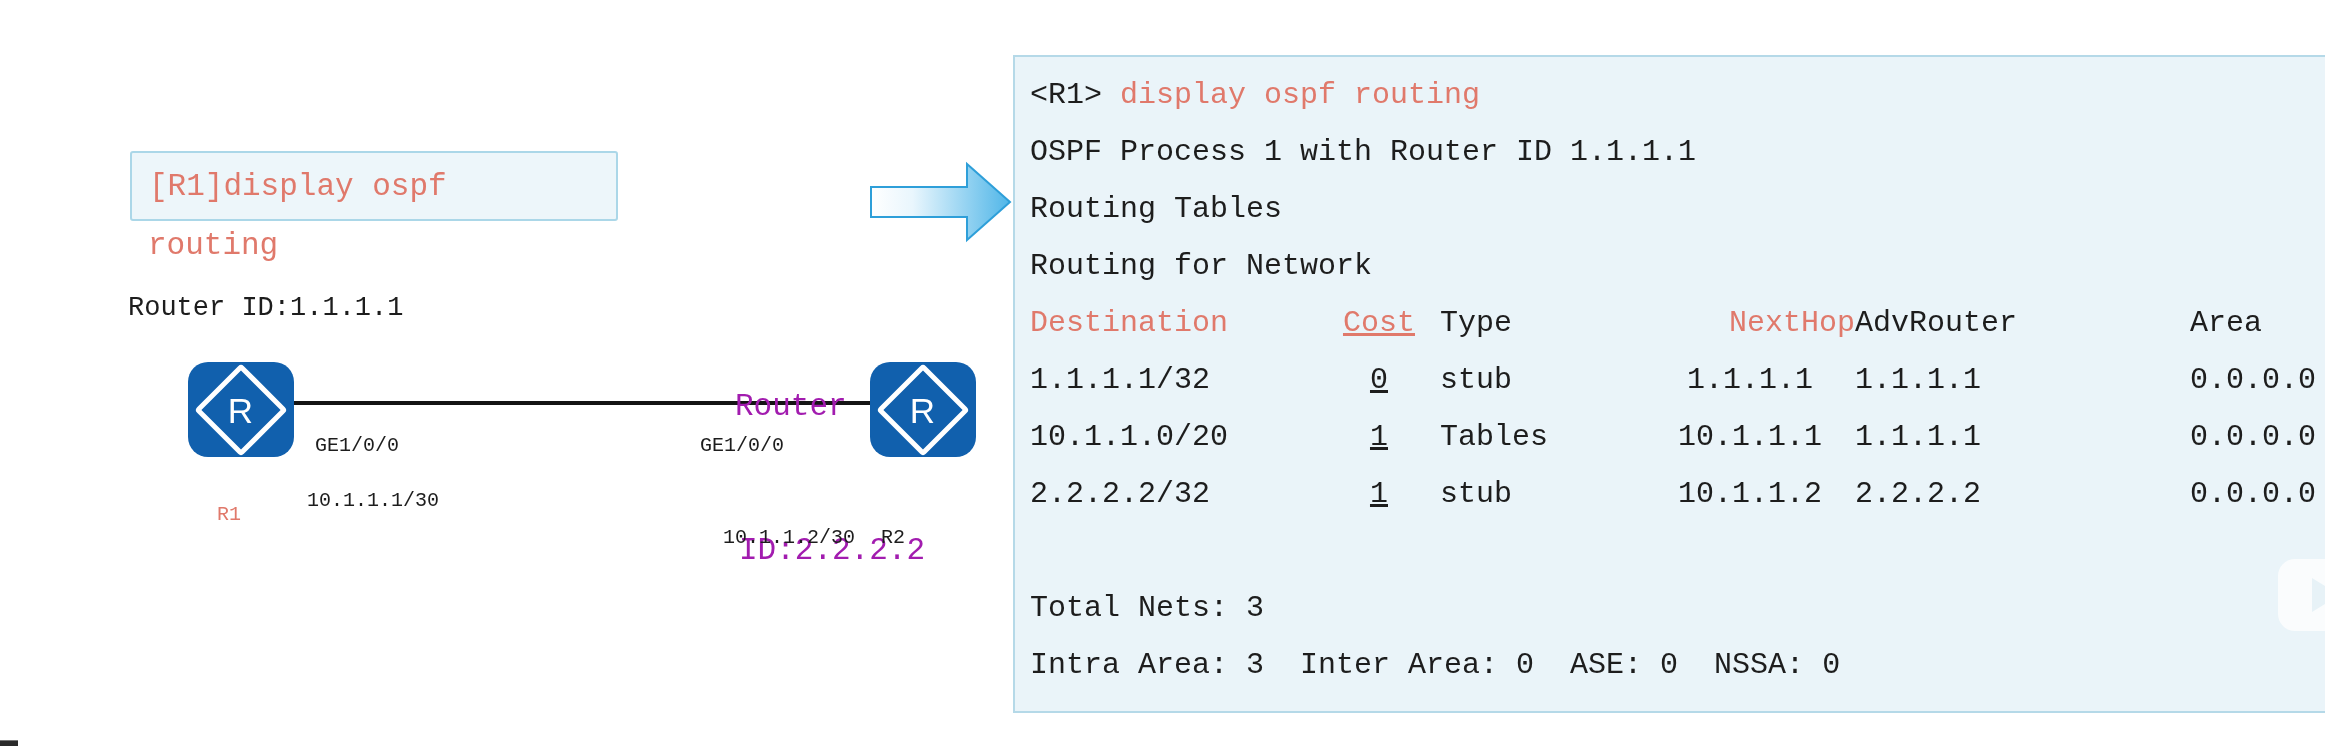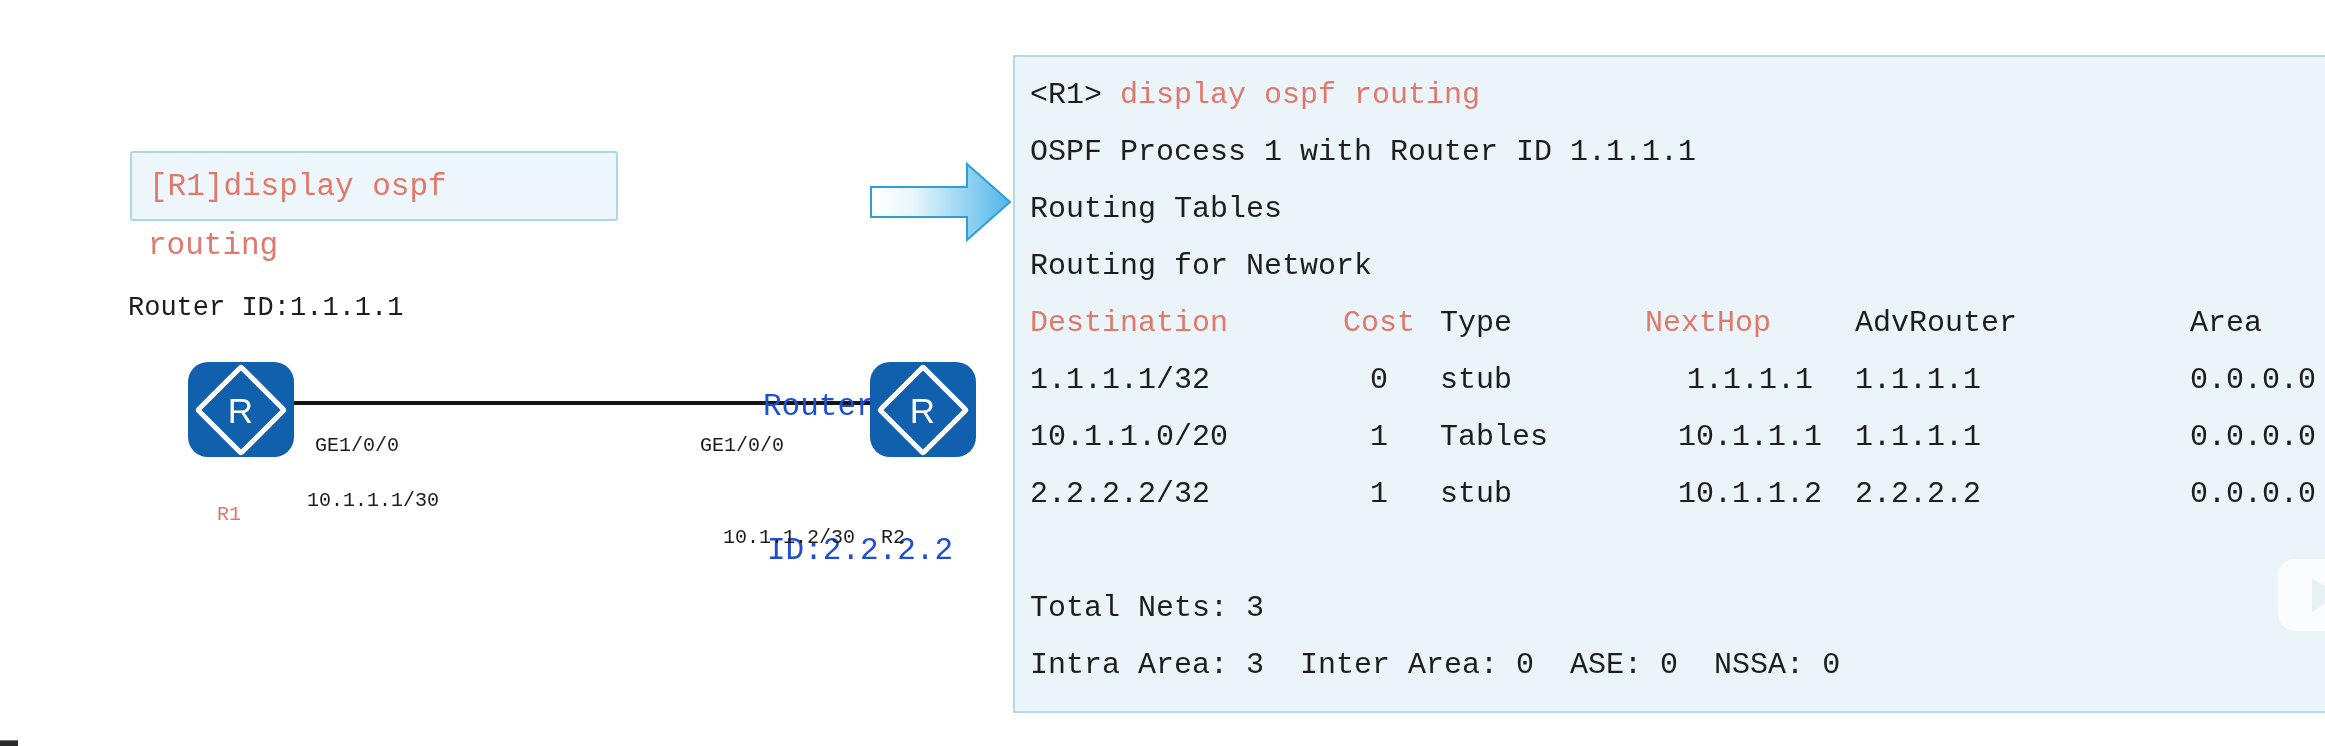--- a/index.html
+++ b/index.html
@@ -7,21 +7,21 @@
   .stage{position:absolute;left:0;top:0;width:2325px;height:746px;
          font-family:"Liberation Mono","DejaVu Sans Mono",monospace;color:#1d1d1d;}
 
   
   .cmd-box{position:absolute;left:130px;top:151px;width:488px;height:70px;
            background:#edf6fa;border:2px solid #abd7e8;border-radius:3px;
            box-sizing:border-box;display:flex;align-items:center;padding-left:17px;}
   .cmd-box .cmd-text{font-size:31px;color:#e0796b;white-space:pre;}
   .cmd-wrap{position:absolute;left:148px;top:224px;font-size:31px;line-height:44px;color:#e0796b;text-align:right;}
   .rid1{position:absolute;left:128px;top:287px;font-size:27px;line-height:42px;color:#1d1d1d;white-space:pre;}
-  .rid2{position:absolute;left:763px;top:287px;font-size:31px;line-height:48px;color:#1d4ed8;z-index:3;white-space:pre;}
+  .rid2{position:absolute;left:735px;top:287px;font-size:31px;line-height:48px;color:#a21caf;z-index:3;white-space:pre;}
   .rid2 .l2{padding-left:4px;}
   .link{position:absolute;left:293px;top:401px;width:580px;height:4px;background:#141414;z-index:1;}
   .router{position:absolute;width:106px;height:95px;background:#1160ad;border-radius:20px;
           display:flex;align-items:center;justify-content:center;z-index:2;}
   .r1pos{left:188px;top:362px;}
   .r2pos{left:870px;top:362px;}
   .diamond{width:56px;height:56px;border:5px solid #ffffff;border-radius:4px;transform:rotate(45deg);
            display:flex;align-items:center;justify-content:center;}
   .rl{transform:rotate(-45deg);color:#ffffff;font-size:35px;line-height:35px;
       font-family:"Liberation Sans",sans-serif;}
@@ -37,24 +37,24 @@
 
   
   .panel{position:absolute;left:1013px;top:55px;width:1360px;height:658px;
          background:#eaf4f9;border:2px solid #b5d9e8;box-sizing:border-box;
          padding:10px 0 0 15px;overflow:hidden;}
   .tline{height:57px;line-height:57px;font-size:30px;white-space:pre;display:flex;}
   .red{color:#e0796b;}
   .blk{color:#1d1d1d;}
   .cmd-gap{margin-left:18px;}
   .c1{width:288px;}
-  .c2{width:122px;text-align:center;}
+  .c2{width:122px;text-align:center;text-decoration:underline;}
   .c3{width:205px;}
   .c4{width:210px;text-align:center;}
-  .c4h{text-align:left;}
+  .c4h{text-align:right;}
   .c5{width:250px;text-align:left;}
   .c6{padding-left:85px;}
 
   
   .play{position:absolute;left:2272px;top:535px;}
   .corner{position:absolute;left:0;top:740px;width:18px;height:6px;
           background:#2a2a2a;border-top:1px solid #777777;box-sizing:border-box;}
 </style>
 </head>
 <body>

